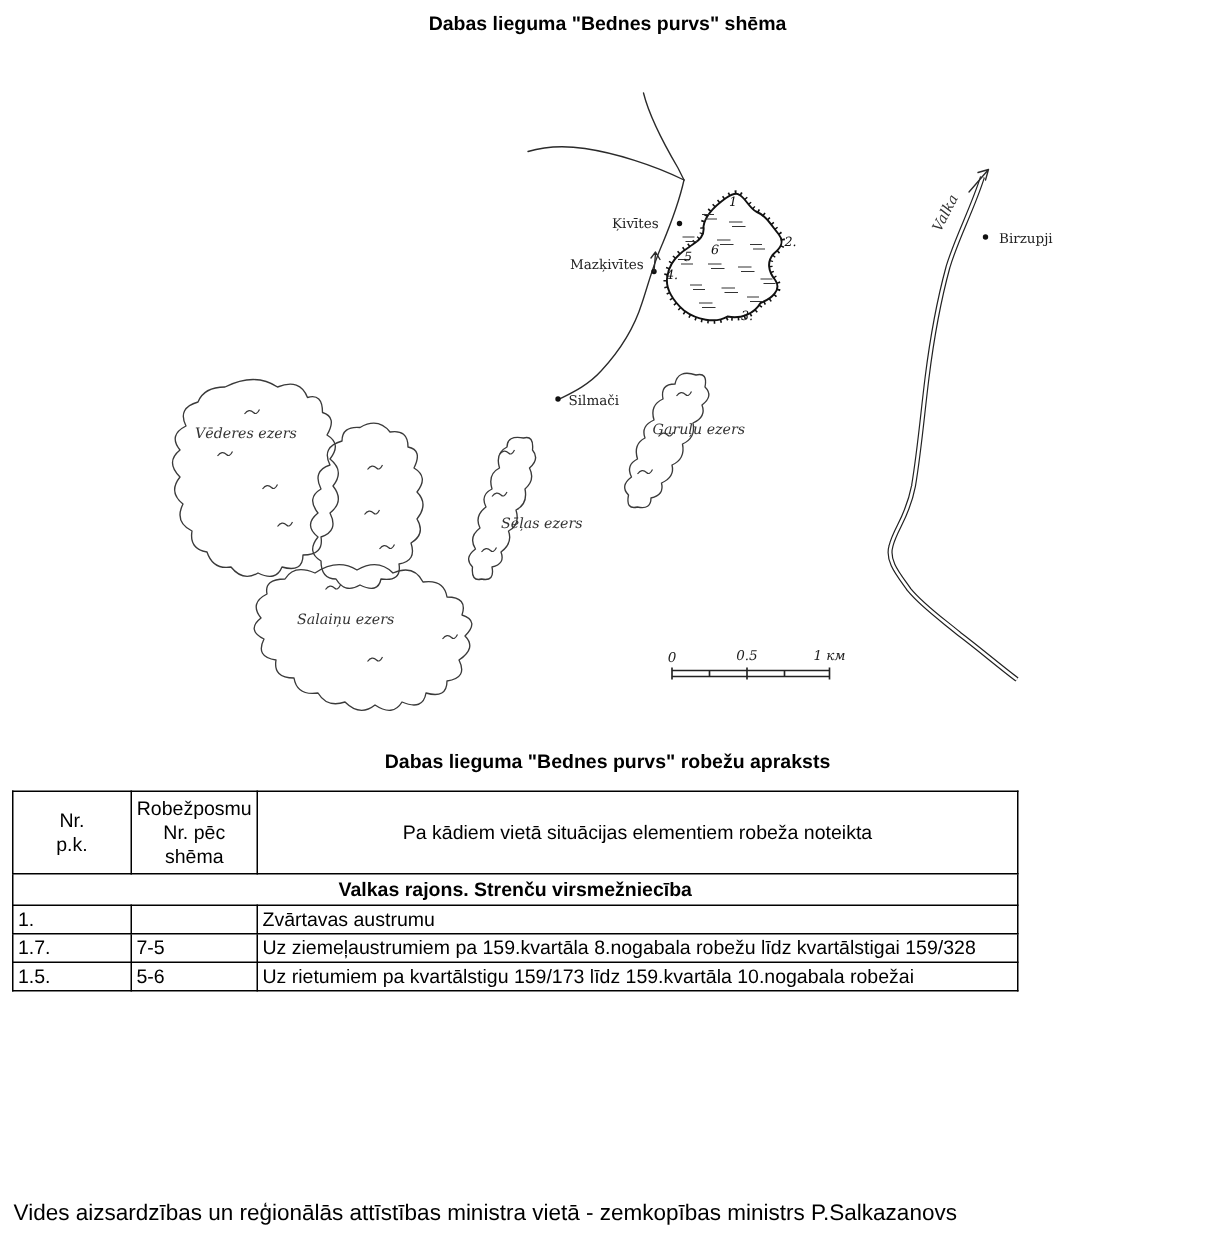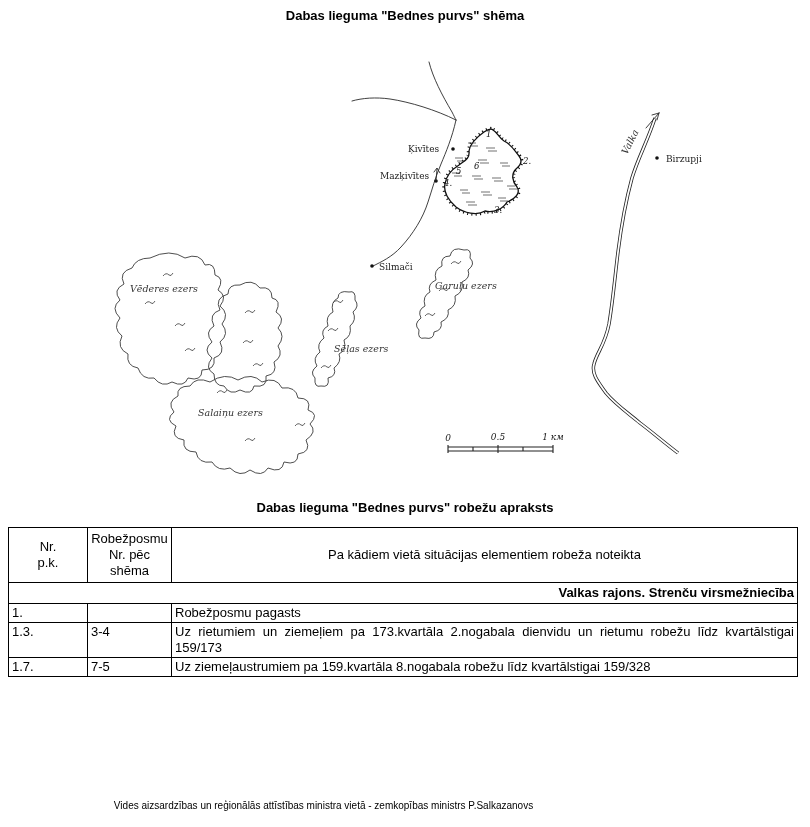--- a/index.html
+++ b/index.html
@@ -3,30 +3,30 @@
 <meta charset="utf-8">
 <style>
   html,body{margin:0;padding:0;background:#fff}
   body{width:810px;height:827px;position:relative;color:#000;
        font-family:"Liberation Sans","DejaVu Sans",sans-serif}
   .doc-title{position:absolute;top:8px;left:0;width:810px;text-align:center;
              font-weight:bold;font-size:13px}
   #map-figure{position:absolute;top:0;left:0}
   .tbl-title{position:absolute;top:500px;left:0;width:810px;text-align:center;
              font-weight:bold;font-size:13px}
-  table{position:absolute;top:527px;left:8px;width:790px;border-collapse:collapse;
+  table{position:absolute;top:527px;left:8px;width:671px;border-collapse:collapse;
         font-size:13px;line-height:16px;table-layout:fixed}
   td,th{border:1px solid #000;padding:1px 3px;vertical-align:top;text-align:left;
         font-weight:normal;overflow:hidden}
   col.c1{width:79px}
   col.c2{width:84px}
   thead th{text-align:center;vertical-align:middle;white-space:pre-line;height:52px}
-  tr.region-row td{font-weight:bold;text-align:right;padding:2px 3px}
+  tr.region-row td{font-weight:bold;text-align:center;padding:2px 3px}
   td.desc{text-align:justify}
-  .doc-footer{position:absolute;top:800px;left:0;width:647px;text-align:center;font-size:10px}
+  .doc-footer{position:absolute;top:800px;left:0;width:647px;text-align:center;font-size:15px}
   
   .thin{fill:none;stroke:#2a2a2a;stroke-width:.9;stroke-linecap:round;stroke-linejoin:round}
   .lake{fill:none;stroke:#3a3a3a;stroke-width:.9;stroke-linejoin:round}
   .mlabel{font:italic 9.5px "DejaVu Serif","Liberation Serif",serif;fill:#333}
   .plabel{font:9px "DejaVu Serif","Liberation Serif",serif;fill:#222}
   .pnum{font:italic 8.5px "DejaVu Serif","Liberation Serif",serif;fill:#111}
   .scale-txt{font:italic 9px "DejaVu Serif","Liberation Serif",serif;fill:#222}
 </style>
 </head>
 <body>
@@ -179,28 +179,28 @@
       <th>Pa kādiem vietā situācijas elementiem robeža noteikta</th>
     </tr>
   </thead>
   <tbody>
     <tr class="region-row">
       <td colspan="3">Valkas rajons. Strenču virsmežniecība</td>
     </tr>
     <tr>
       <td>1.</td>
       <td></td>
-      <td class="desc">Robežposmu pagasts</td>
-    </tr>
-    <tr>
-      <td>1.3.</td>
-      <td>3-4</td>
-      <td class="desc">Uz rietumiem un ziemeļiem pa 173.kvartāla 2.nogabala dienvidu un rietumu robežu līdz kvartālstigai 159/173</td>
+      <td class="desc">Zvārtavas austrumu</td>
     </tr>
     <tr>
       <td>1.7.</td>
       <td>7-5</td>
       <td class="desc">Uz ziemeļaustrumiem pa 159.kvartāla 8.nogabala robežu līdz kvartālstigai 159/328</td>
     </tr>
+    <tr>
+      <td>1.5.</td>
+      <td>5-6</td>
+      <td class="desc">Uz rietumiem pa kvartālstigu 159/173 līdz 159.kvartāla 10.nogabala robežai</td>
+    </tr>
   </tbody>
 </table>
 
 <div class="doc-footer">Vides aizsardzības un reģionālās attīstības ministra vietā - zemkopības ministrs P.Salkazanovs</div>
 
 </body></html>

